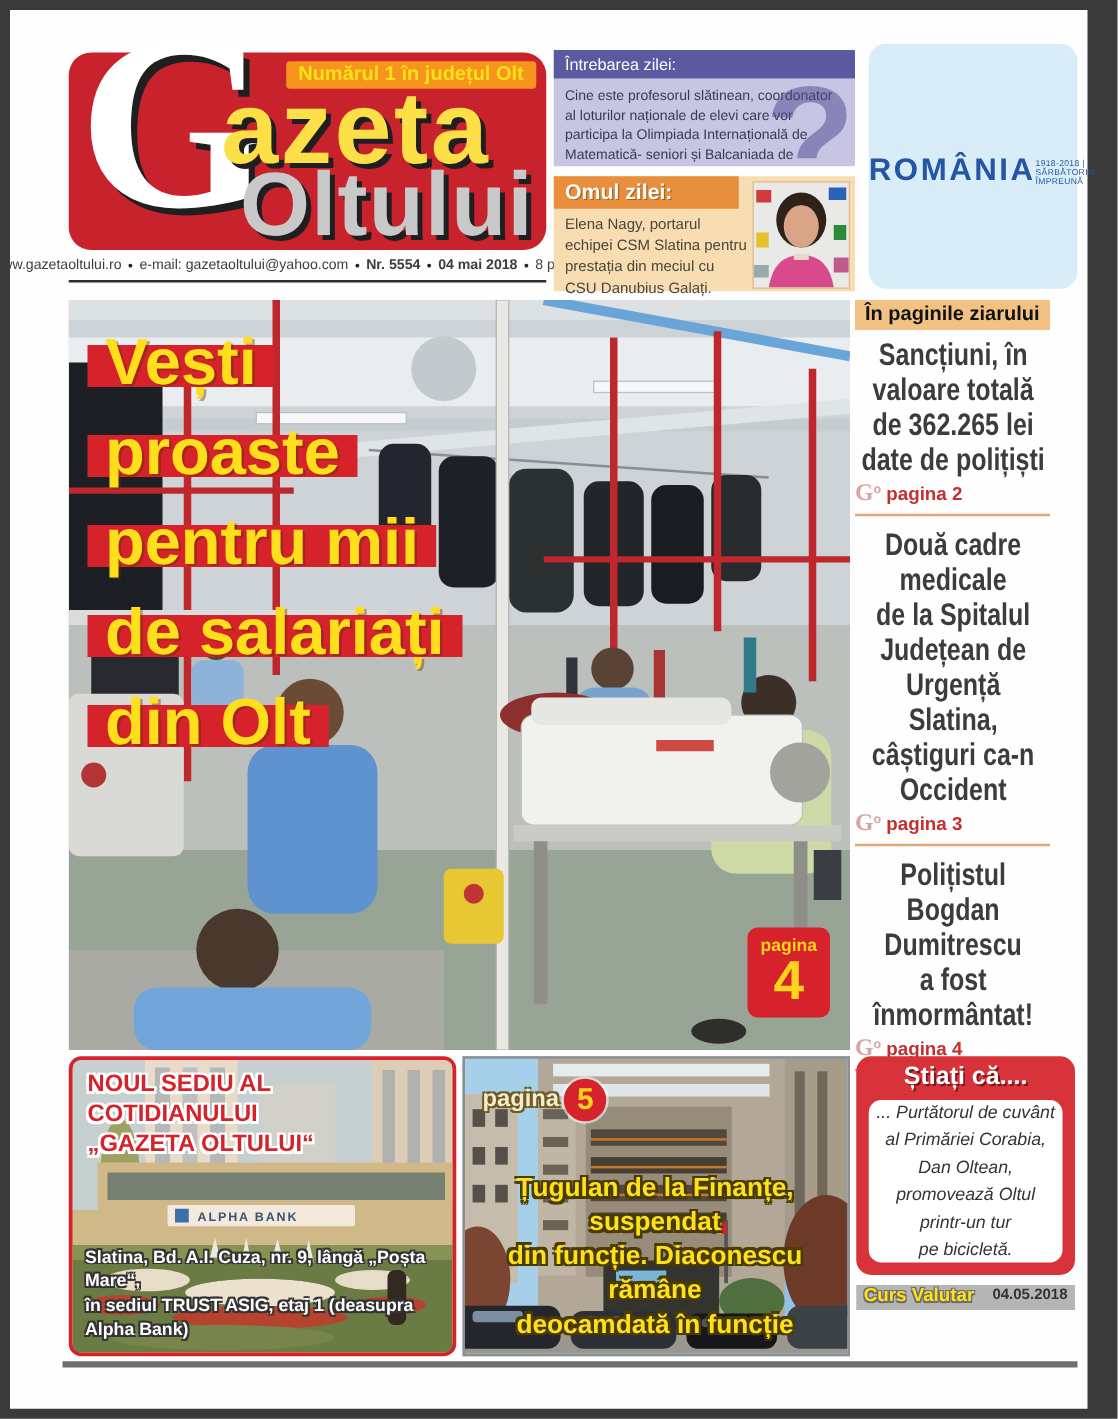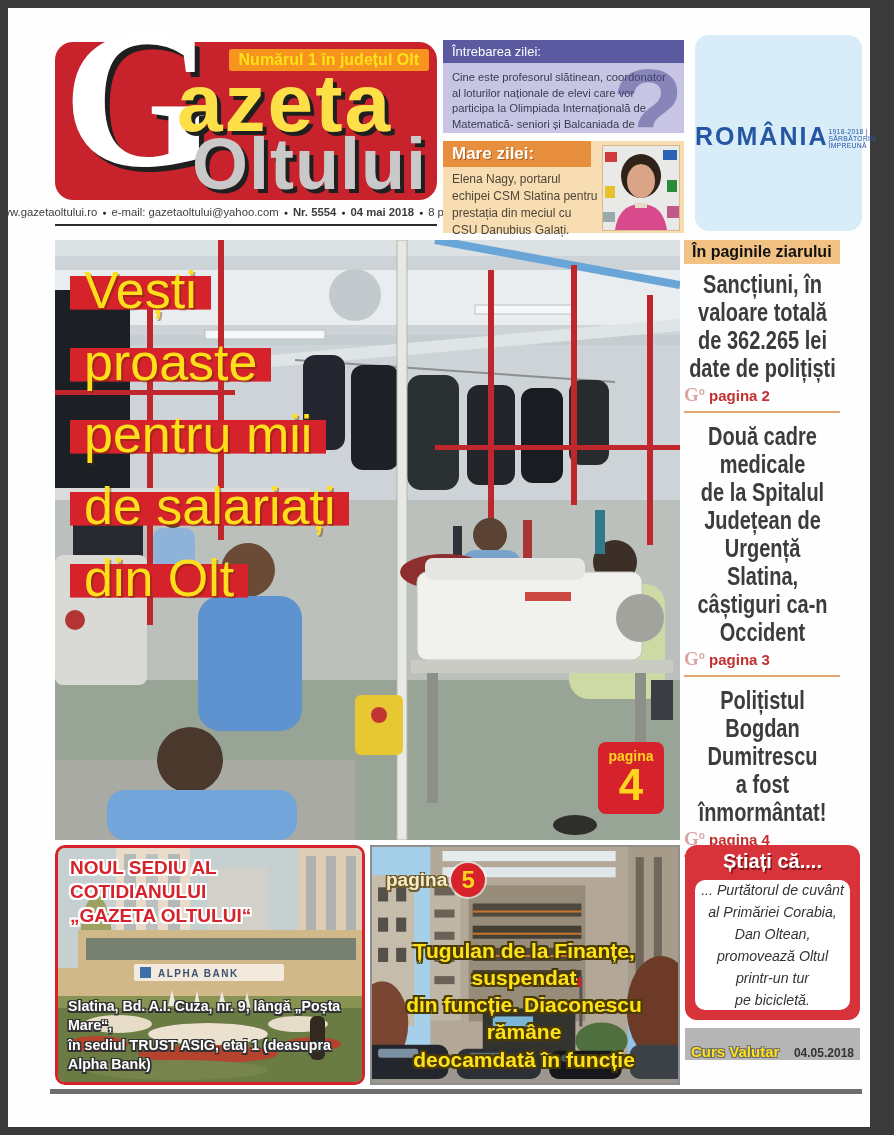--- a/index.html
+++ b/index.html
@@ -43,21 +43,21 @@
     display:flex;flex-direction:row;align-items:center;padding-top:8px;box-sizing:border-box;}
   .ro-name{font-weight:bold;font-size:25px;color:#2456a4;letter-spacing:2px;margin-top:-2px;}
   .ro-tag{font-size:6.8px;color:#2456a4;letter-spacing:.3px;margin-top:2px;}
 
   
   .photo-main{left:47px;top:232px;width:625px;height:600px;overflow:hidden;background:#c4c9cb;}
   .photo-main svg{display:block;width:100%;height:100%;}
   .headline{left:62px;top:254px;width:600px;}
   .hl-line{margin-bottom:16px;}
   .hl-line span{
-    display:inline-block;font-weight:normal;font-size:52px;line-height:56px;color:#ffdf1b;
+    display:inline-block;font-weight:bold;font-size:52px;line-height:56px;color:#ffdf1b;
     padding:0 14px;letter-spacing:0px;text-shadow:2px 2px 0 rgba(90,45,0,.4);
     background-image:linear-gradient(#d6222b,#d6222b);background-repeat:no-repeat;
     background-size:100% 60%;background-position:0 62%;}
   .badge4{left:590px;top:734px;width:66px;height:72px;background:#d6222b;border-radius:8px;
     display:flex;flex-direction:column;align-items:center;justify-content:center;color:#ffd41d;font-weight:bold;}
   .badge4 .lbl{font-size:14px;line-height:14px;}
   .badge4 .num{font-size:44px;line-height:44px;}
 
   
   .sidebar{left:676px;top:232px;width:162px;}
@@ -91,21 +91,21 @@
   .fin-caption{position:absolute;left:6px;right:8px;bottom:10px;text-align:center;color:#ffe11a;font-weight:bold;
     font-size:21px;line-height:1.3;white-space:pre-line;
     text-shadow:-2px -2px 0 #4a3b00,2px -2px 0 #4a3b00,-2px 2px 0 #4a3b00,2px 2px 0 #4a3b00,0 2px 0 #4a3b00,0 -2px 0 #4a3b00;}
   .know-box{left:677px;top:837px;width:175px;height:175px;background:#d8333a;border-radius:12px;}
   .know-title{text-align:center;color:#fff;font-weight:bold;font-size:20px;padding-top:5px;
     text-shadow:1.5px 1.5px 0 #7a1518;}
   .know-inner{position:absolute;left:10px;right:10px;top:35px;bottom:10px;background:#fff;border-radius:10px;
     display:flex;align-items:center;justify-content:center;text-align:center;font-style:italic;
     font-size:14.2px;line-height:1.55;color:#333;white-space:pre-line;}
   .exchange-box{left:677px;top:1020px;width:175px;height:57px;}
-  .ex-head{height:32px;background:#b5b5b5;display:flex;align-items:flex-end;padding:0 6px;box-sizing:border-box;}
+  .ex-head{height:20px;background:#b5b5b5;display:flex;align-items:flex-start;padding:0 6px;box-sizing:border-box;}
   .ex-title{color:#ffe11a;font-weight:bold;font-size:15px;
     text-shadow:-1px -1px 0 #6c6c6c,1px -1px 0 #6c6c6c,-1px 1px 0 #6c6c6c,1px 1px 0 #6c6c6c;}
   .ex-date{margin-left:auto;font-weight:bold;font-size:12px;color:#333;}
   .ex-body{height:35px;background:#b6bf72;display:flex;justify-content:space-around;align-items:flex-start;
     padding-top:1px;box-sizing:border-box;}
   .ex-col{display:flex;flex-direction:column;align-items:center;}
   .ex-name{font-weight:bold;font-size:13.5px;color:#1d2430;line-height:15px;}
   .ex-pill{background:#fff;border-radius:7px;padding:0 6px;font-weight:bold;font-size:12.5px;color:#222;
     line-height:16px;box-shadow:0 1px 0 #8a925a;}
   .bottom-rule{left:42px;top:1081px;width:812px;height:5px;background:#6e6e6e;}
@@ -139,21 +139,21 @@
   <div class="abs q-box">
     <div class="q-head">Întrebarea zilei:</div>
     <div class="q-body">
       <div class="q-mark">?</div>
       <span>Cine este profesorul slătinean, coordonator al loturilor naționale de elevi care vor participa la Olimpiada Internațională de Matematică- seniori și Balcaniada de Matematică?</span>
     </div>
   </div>
 
   <div class="abs o-box">
     <div class="o-wrap">
-      <div class="o-head">Mare zilei:</div>
+      <div class="o-head">Omul zilei:</div>
       <div class="o-text">Elena Nagy, portarul echipei CSM Slatina pentru prestația din meciul cu CSU Danubius Galați.</div>
       <div class="o-photo">
         <svg viewBox="0 0 76 84" preserveAspectRatio="none">
           <rect width="76" height="84" fill="#e9e9e7"></rect>
           <rect x="2" y="6" width="12" height="10" fill="#d03a3a"></rect>
           <rect x="60" y="4" width="14" height="10" fill="#2a62b8"></rect>
           <rect x="2" y="40" width="10" height="12" fill="#e8c22a"></rect>
           <rect x="64" y="34" width="10" height="12" fill="#2a8a3a"></rect>
           <rect x="0" y="66" width="12" height="10" fill="#9aa"></rect>
           <rect x="64" y="60" width="12" height="12" fill="#c05a8a"></rect>

